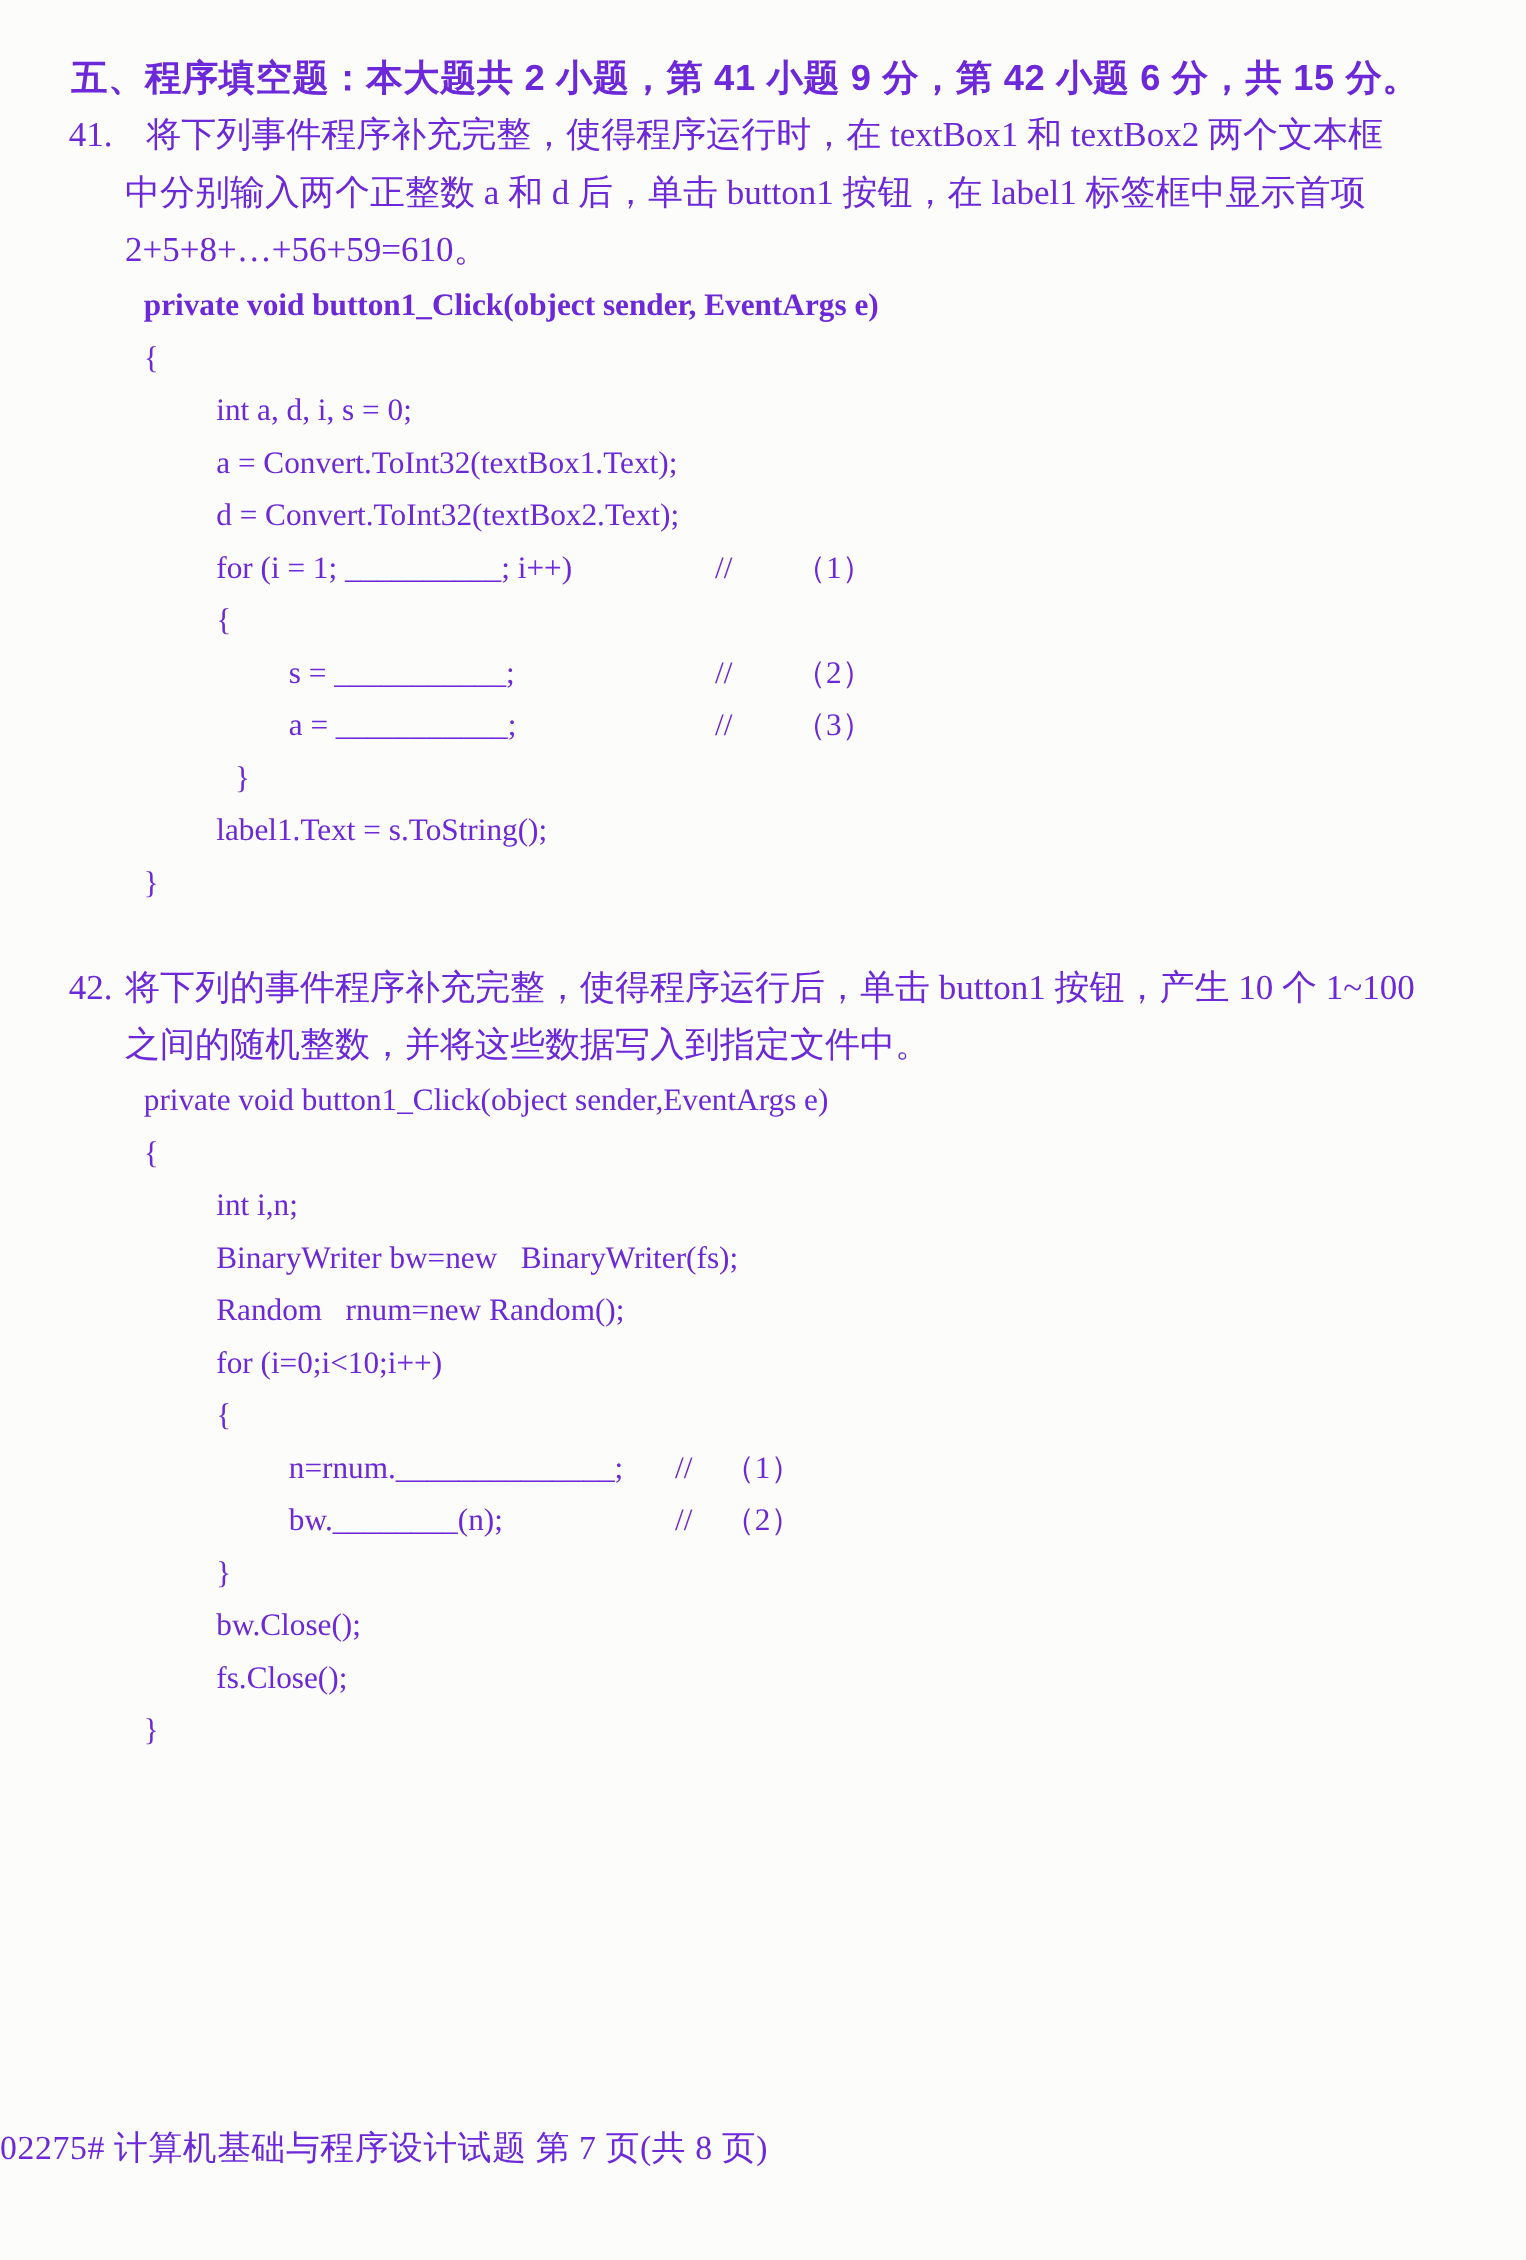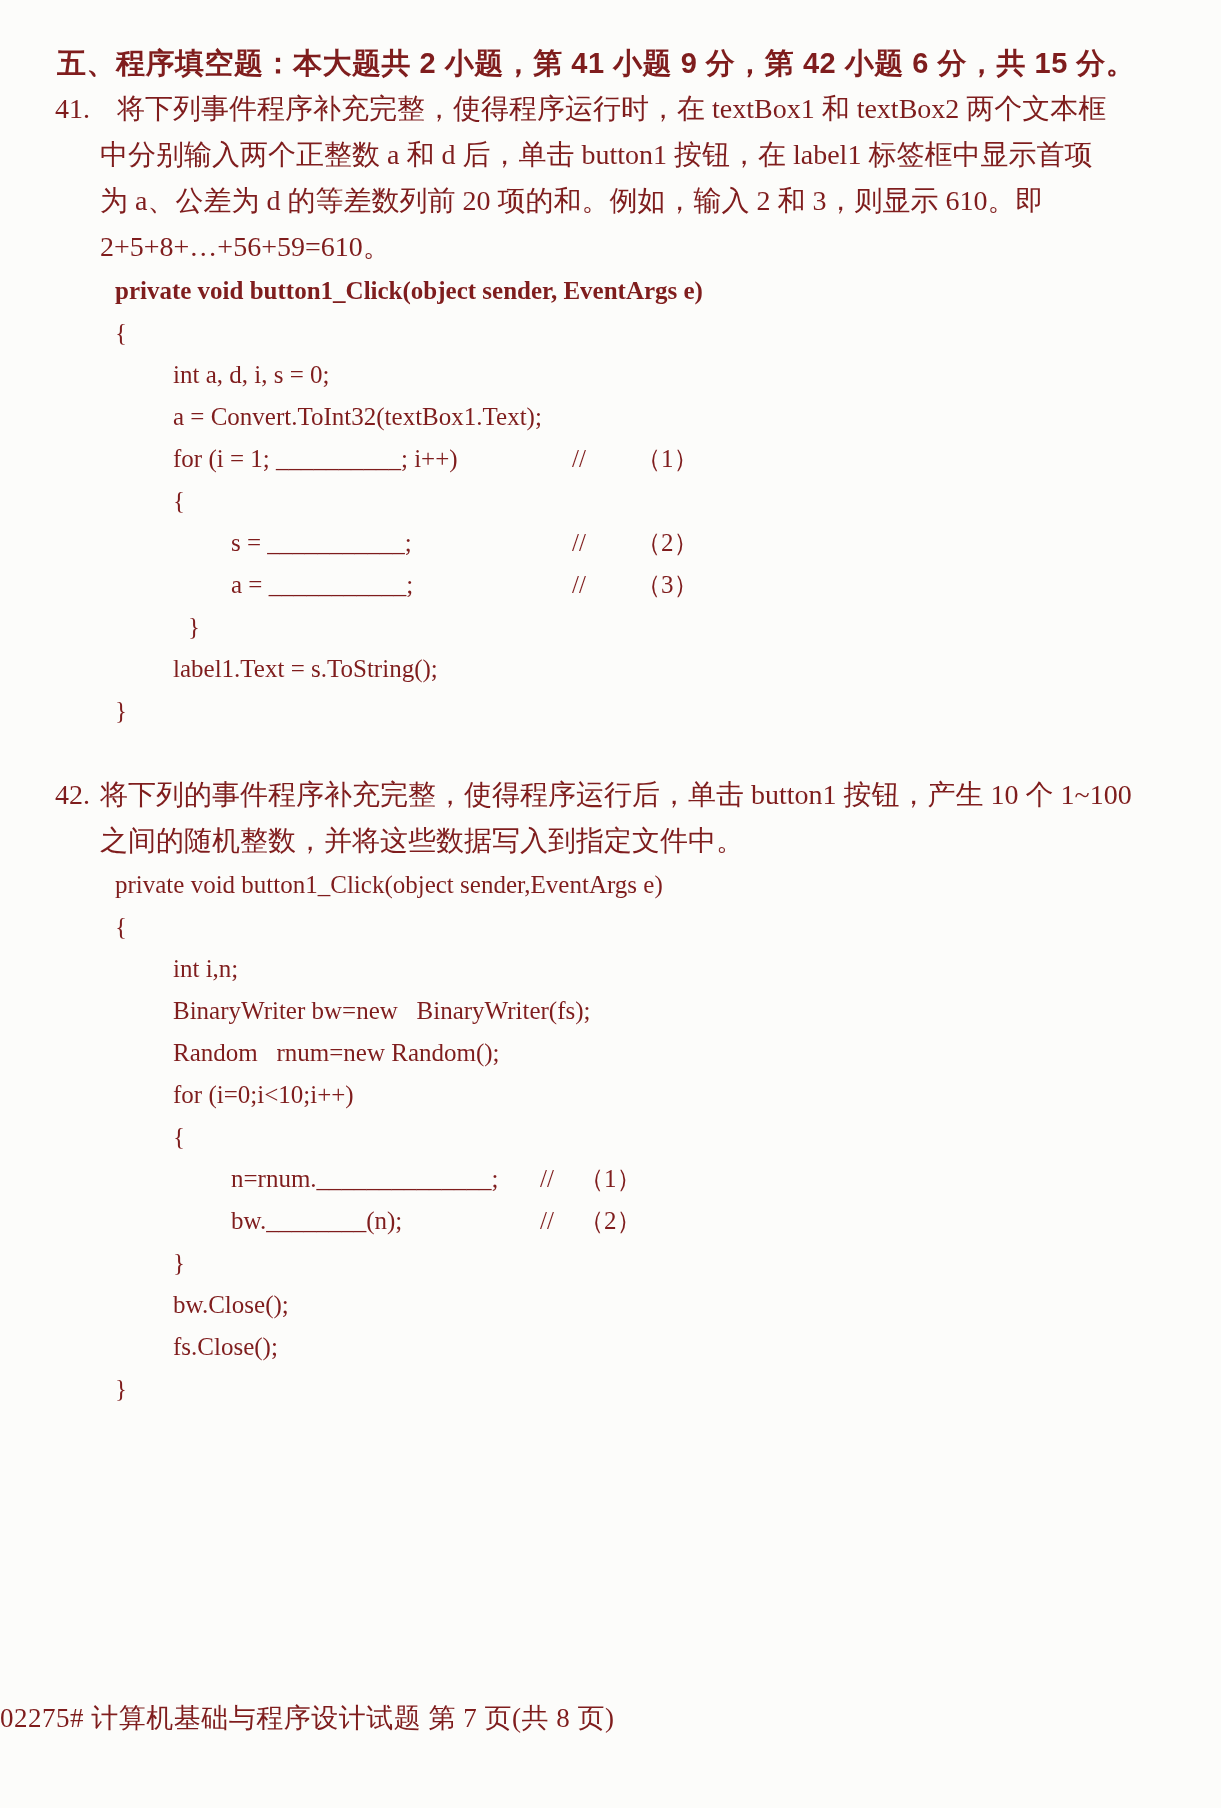--- a/index.html
+++ b/index.html
@@ -1,19 +1,19 @@
 <!DOCTYPE html>
 <html><head>
 <meta charset="utf-8">
 <style>
   html,body{margin:0;padding:0;background:#d9d9d9;}
   .page{
     width:1221px;height:1808px;
     background:#fcfcfa;
-    color:#7f1d1d;
+    color:#6d28d9;
     position:relative;
     overflow:hidden;
     font-family:"Liberation Serif","DejaVu Serif",serif;
     box-sizing:border-box;
     padding-top:40px;
   }
   .section-title{
     margin:0 30px 0 57px;
     font-family:"Liberation Sans","DejaVu Sans",sans-serif;
     font-weight:bold;
@@ -56,28 +56,28 @@
 <body>
 
 <div class="page">
 
   <div class="section-title">五、程序填空题：本大题共 2 小题，第 41 小题 9 分，第 42 小题 6 分，共 15 分。</div>
 
   <div class="question" id="q41">
     <div class="intro">
         <div class="iline first"><span class="qnum">41.</span><span>将下列事件程序补充完整，使得程序运行时，在 textBox1 和 textBox2 两个文本框</span></div>
         <div class="iline"><span>中分别输入两个正整数 a 和 d 后，单击 button1 按钮，在 label1 标签框中显示首项</span></div>
-        <div class="iline"><span>为 a、公差为 d 的等差数列前 20 项的和。例如，输入 2 和 3，则显示 610。即</span></div>
         <div class="iline"><span>2+5+8+…+56+59=610。</span></div>
       </div>
     <div class="code">
         <div class="cline" style="padding-left: 0px; font-weight: bold;"><span class="ct">private void button1_Click(object sender, EventArgs e)</span></div>
         <div class="cline" style="padding-left: 0px;"><span class="ct">{</span></div>
         <div class="cline" style="padding-left: 58px;"><span class="ct">int a, d, i, s = 0;</span></div>
         <div class="cline" style="padding-left: 58px;"><span class="ct">a = Convert.ToInt32(textBox1.Text);</span></div>
+        <div class="cline" style="padding-left: 58px;"><span class="ct">d = Convert.ToInt32(textBox2.Text);</span></div>
         <div class="cline" style="padding-left: 58px;"><span class="ct">for (i = 1; __________; i++)</span><span class="cmt">//　　（1）</span></div>
         <div class="cline" style="padding-left: 58px;"><span class="ct">{</span></div>
         <div class="cline" style="padding-left: 116px;"><span class="ct">s = ___________;</span><span class="cmt">//　　（2）</span></div>
         <div class="cline" style="padding-left: 116px;"><span class="ct">a = ___________;</span><span class="cmt">//　　（3）</span></div>
         <div class="cline" style="padding-left: 73px;"><span class="ct">}</span></div>
         <div class="cline" style="padding-left: 58px;"><span class="ct">label1.Text = s.ToString();</span></div>
         <div class="cline" style="padding-left: 0px;"><span class="ct">}</span></div>
       </div>
   </div>
 

